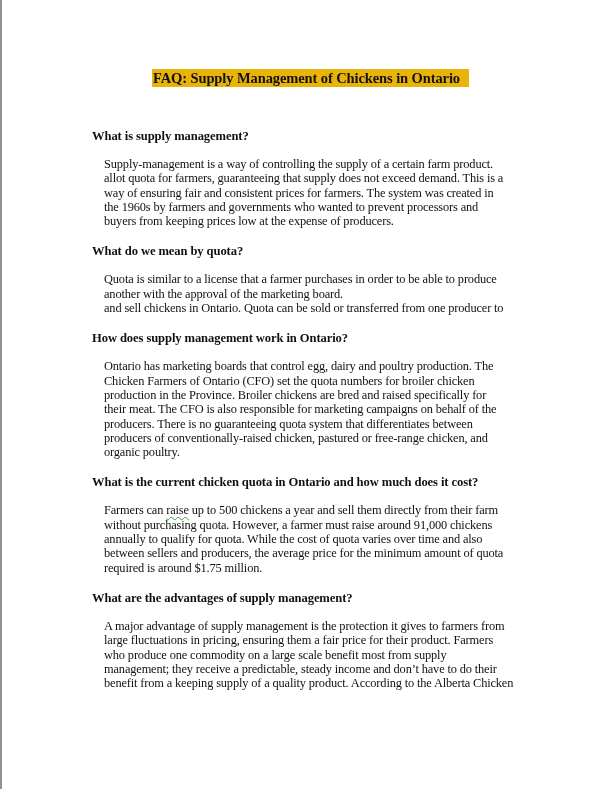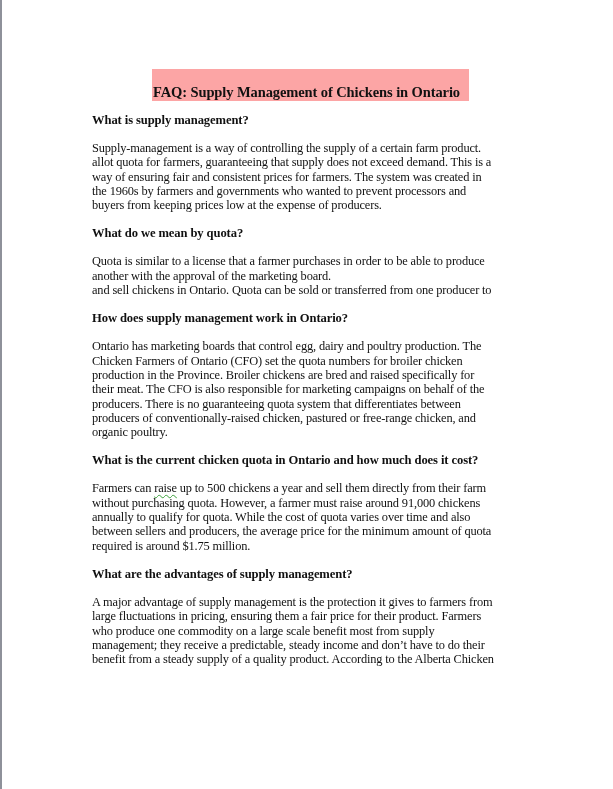--- a/index.html
+++ b/index.html
@@ -13,34 +13,34 @@
       position: absolute; left: 0; top: 0; width: 2px; height: 789px;
       background: #8e919a;
     }
     .page {
       position: absolute; left: 0; top: 0; width: 613px; height: 789px;
     }
     .title-wrap {
       position: absolute; top: 69px; left: 0; width: 613px; text-align: center;
     }
     .title {
-      display: inline-block; background: #fca5a5;
+      display: inline-block; background: #eab308;
       font-weight: bold; font-size: 14.5px; line-height: 18px;
-      padding: 14px 9px 0 1px; margin-left: 8px;
+      padding: 0 9px 0 1px; margin-left: 8px;
       letter-spacing: -0.1px;
     }
     .content {
       position: absolute; left: 92px; top: 113px; width: 440px;
     }
     .q {
       font-weight: bold; font-size: 12.6px; line-height: 14px;
-      margin: 0 0 14px 0; letter-spacing: -0.1px;
+      margin: 16px 0 14px 0; letter-spacing: -0.1px;
     }
     .a {
-      font-size: 12.4px; line-height: 14.3px; margin: 0 0 14px 0;
+      font-size: 12.4px; line-height: 14.3px; margin: 0 0 14px 12px;
       letter-spacing: -0.15px; white-space: nowrap;
     }
     .a .line { display: block; }
     .squiggle {
       text-decoration: underline wavy #3aa03a;
       text-decoration-thickness: 1px;
       text-underline-offset: 2px;
     }
   </style>
 </head>
@@ -90,16 +90,16 @@
       <span class="line">between sellers and producers, the average price for the minimum amount of quota</span>
       <span class="line">required is around $1.75 million.</span>
     </div>
 
     <div class="q">What are the advantages of supply management?</div>
     <div class="a">
       <span class="line">A major advantage of supply management is the protection it gives to farmers from</span>
       <span class="line">large fluctuations in pricing, ensuring them a fair price for their product.  Farmers</span>
       <span class="line">who produce one commodity on a large scale benefit most from supply</span>
       <span class="line">management; they receive a predictable, steady income and don’t have to do their</span>
-      <span class="line">benefit from a steady supply of a quality product. According to the Alberta Chicken</span>
+      <span class="line">benefit from a keeping supply of a quality product. According to the Alberta Chicken</span>
     </div>
   </div>
 </div>
 
 </body></html>

